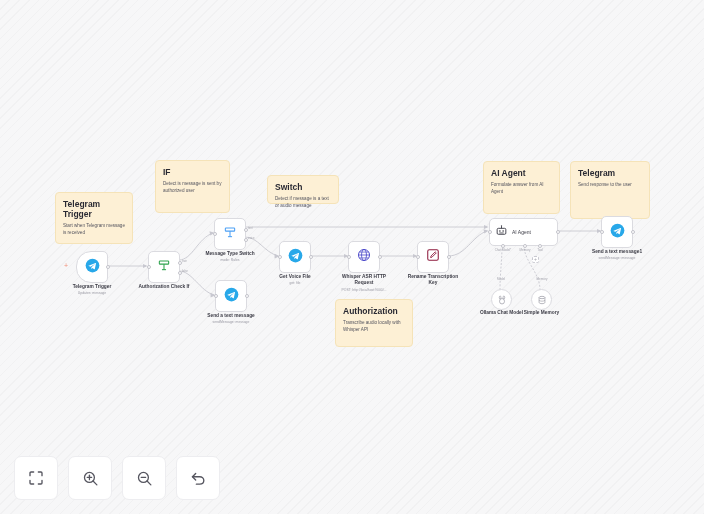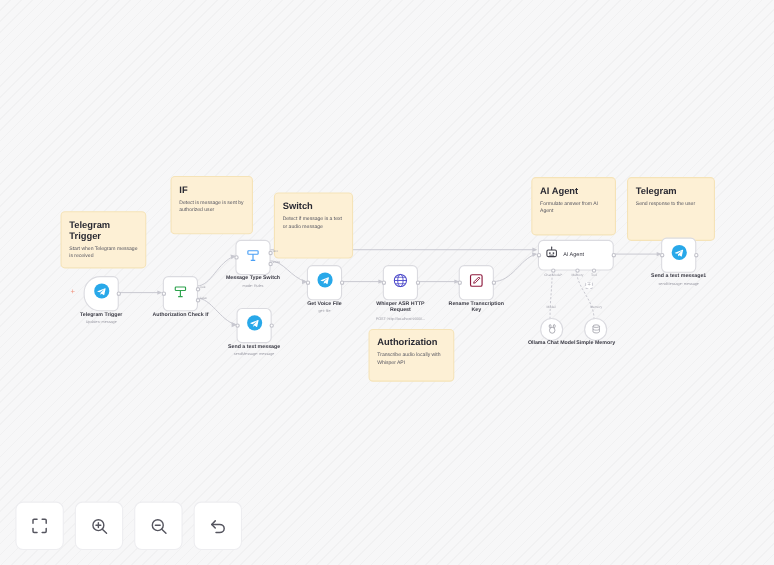--- a/index.html
+++ b/index.html
@@ -237,21 +237,21 @@
   <div class="sticky" style="left:55px; top:192px; width:78px; height:52px;">
     <div class="sticky-title">Telegram Trigger</div>
     <div class="sticky-body">Start when Telegram message is received</div>
   </div>
 
   <div class="sticky" style="left:155px; top:160px; width:75px; height:53px;">
     <div class="sticky-title">IF</div>
     <div class="sticky-body">Detect is message is sent by authorized user</div>
   </div>
 
-  <div class="sticky" style="left:249px; top:175px; width:72px; height:60px;">
+  <div class="sticky" style="left:267px; top:175px; width:72px; height:29px;">
     <div class="sticky-title">Switch</div>
     <div class="sticky-body">Detect if message is a text or audio message</div>
   </div>
 
   <div class="sticky" style="left:335px; top:299px; width:78px; height:48px;">
     <div class="sticky-title">Authorization</div>
     <div class="sticky-body">Transcribe audio locally with Whisper API</div>
   </div>
 
   <div class="sticky" style="left:483px; top:161px; width:77px; height:53px;">

